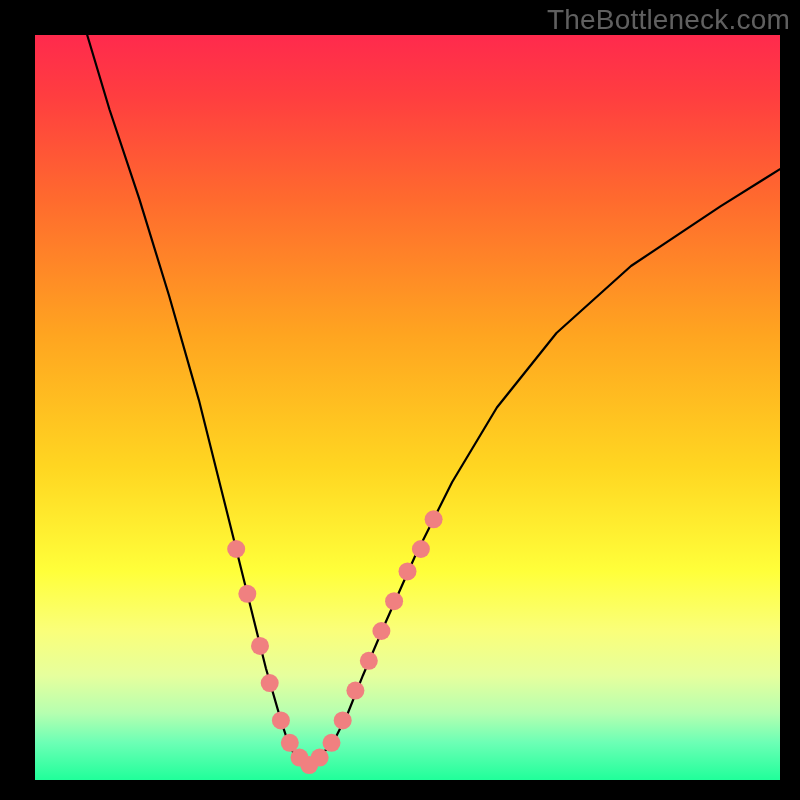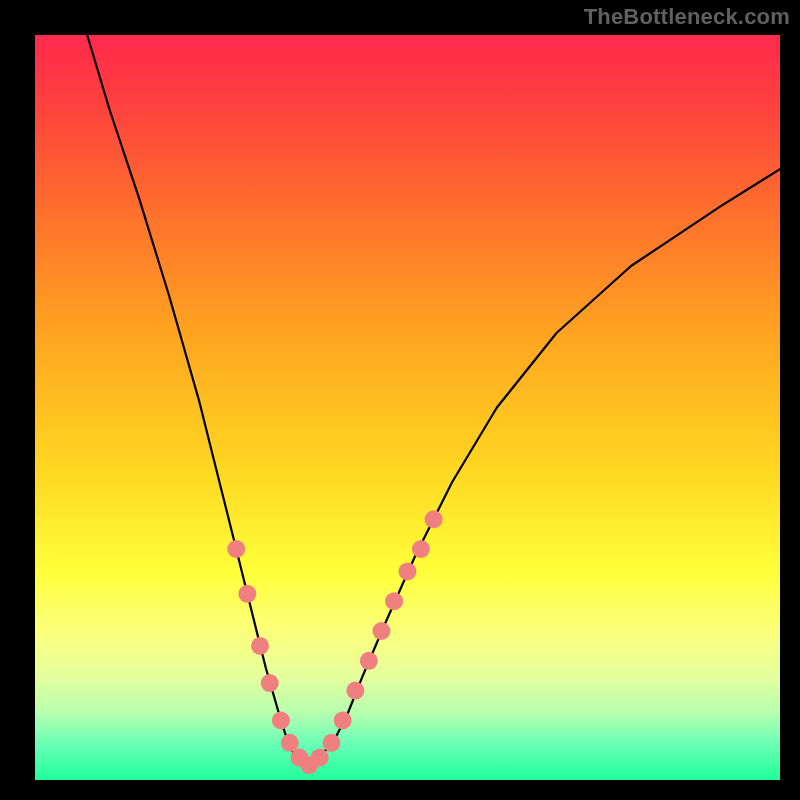--- a/index.html
+++ b/index.html
@@ -15,24 +15,23 @@
     position: relative;
     width: 800px;
     height: 800px;
     background: #000;
   }
   .watermark {
     position: absolute;
     top: 4px;
     right: 10px;
     color: #606060;
-    font-size: 22px;
+    font-size: 28px;
     letter-spacing: 0.2px;
     z-index: 10;
-    font-weight: bold;
   }
   .plot-area {
     position: absolute;
     left: 35px;
     top: 35px;
     width: 745px;
     height: 745px;
     background: linear-gradient(
       to bottom,
       #ff2a4d 0%,

